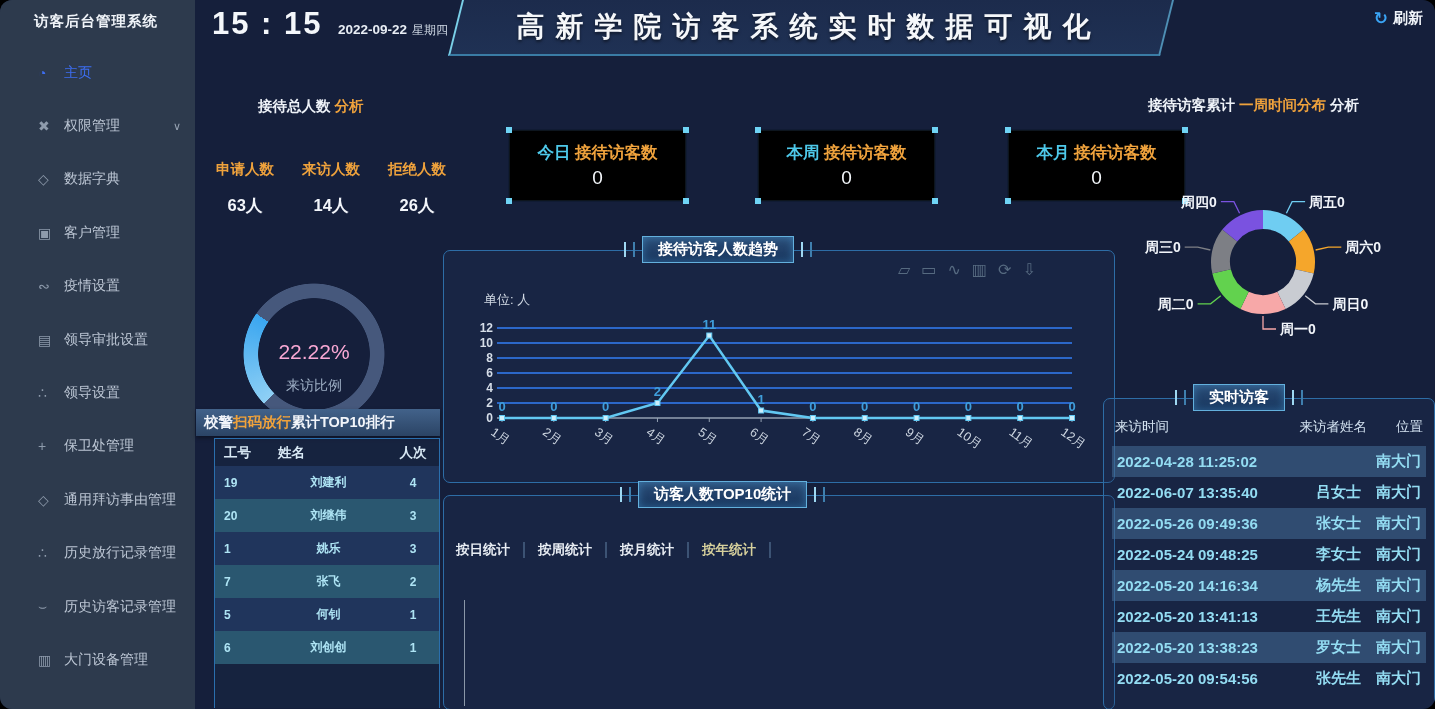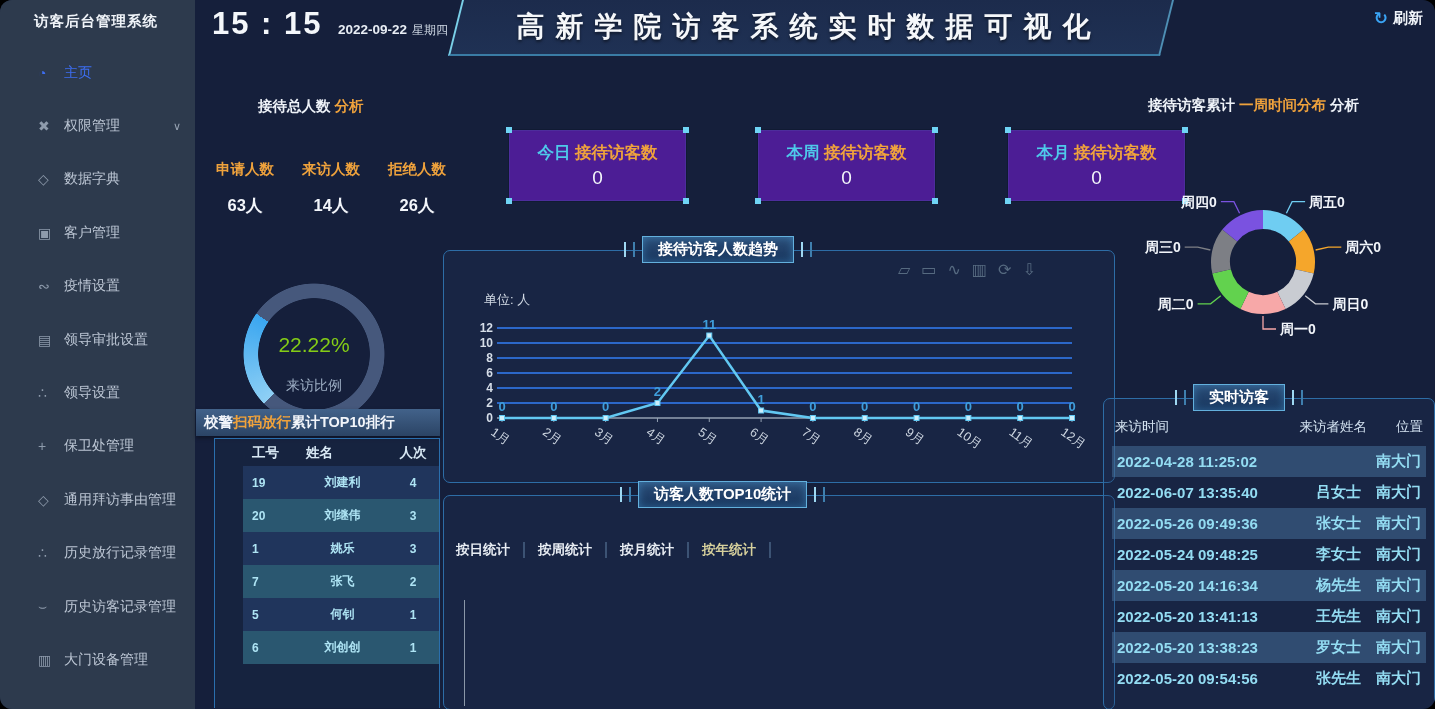--- a/index.html
+++ b/index.html
@@ -29,40 +29,40 @@
 
   
   .total-title{position:absolute;left:258px;top:97px;font-size:14.5px;font-weight:bold;color:#eef2f8;}
   .link-accent{color:#efa23c;cursor:pointer;}
   .stats-row{position:absolute;left:202px;top:160px;display:flex;}
   .stat-col{width:86px;text-align:center;}
   .stat-label{color:#efa23c;font-size:14.5px;font-weight:bold;white-space:nowrap;}
   .stat-value{margin-top:16px;color:#f2f5fa;font-size:16.5px;font-weight:bold;}
 
   
-  .card{position:absolute;top:129px;width:177px;height:71px;background:#4c1d95;border:1px solid #101b33;box-shadow:0 0 0 1px rgba(90,140,200,.15) inset;}
+  .card{position:absolute;top:129px;width:177px;height:71px;background:#000000;border:1px solid #101b33;box-shadow:0 0 0 1px rgba(90,140,200,.15) inset;}
   .card::before,.card::after{content:"";position:absolute;width:6px;height:6px;background:#6fd4f5;left:-3px;box-shadow:177px 0 #6fd4f5;}
   .card::before{top:-3px;} .card::after{bottom:-3px;}
   .card-line1{margin-top:12px;text-align:center;font-size:16.5px;font-weight:bold;}
   .card-period{color:#4ec9ea;} .card-label{color:#efa23c;}
   .card-value{text-align:center;color:#f3f6fa;font-size:19px;margin-top:3px;}
 
   
   .gauge-wrap{position:absolute;left:241px;top:281px;width:146px;height:146px;}
   .gauge-ring{position:absolute;inset:0;border-radius:50%;
     -webkit-mask:radial-gradient(closest-side,transparent 76%,#000 77% 96%,transparent 97%);
     mask:radial-gradient(closest-side,transparent 76%,#000 77% 96%,transparent 97%);}
-  .gauge-pct{position:absolute;left:0;top:52px;width:100%;text-align:center;font-size:21px;color:#84cc16;}
+  .gauge-pct{position:absolute;left:0;top:59px;width:100%;text-align:center;font-size:21px;color:#f9a8d4;}
   .gauge-label{position:absolute;left:0;top:96px;width:100%;text-align:center;font-size:14px;color:#9fb0c6;}
 
   
   .rank-header{position:absolute;left:196px;top:409px;width:244px;height:27px;line-height:27px;
     background:linear-gradient(180deg,#42628a,#2b4465);padding-left:8px;box-sizing:border-box;
     font-size:14.5px;font-weight:bold;color:#f2f5fa;box-shadow:0 2px 4px rgba(0,0,0,.4);}
-  .rank-table{position:absolute;left:214px;top:438px;width:226px;height:270px;border:1px solid #2a6fae;border-bottom:none;box-sizing:border-box;background:rgba(25,42,72,.35);padding-left:28px;}
+  .rank-table{position:absolute;left:214px;top:438px;width:226px;height:270px;border:1px solid #2a6fae;border-bottom:none;box-sizing:border-box;background:rgba(25,42,72,.35);}
   .rank-head-row{display:flex;align-items:center;height:27px;color:#d8e8f4;font-size:13.5px;font-weight:bold;}
   .rank-row{display:flex;align-items:center;height:33px;color:#aee4f4;font-size:12px;font-weight:bold;}
   .rank-row:nth-child(odd){background:#20355c;}
   .rank-row:nth-child(even){background:#2a5770;}
   .col-id{width:46px;padding-left:9px;flex:none;}
   .col-name{flex:1;text-align:center;}
   .col-count{width:52px;text-align:center;flex:none;}
 
   
   .panel{position:absolute;border:1px solid #2d6da6;border-radius:7px;background:rgba(35,58,98,.22);}

